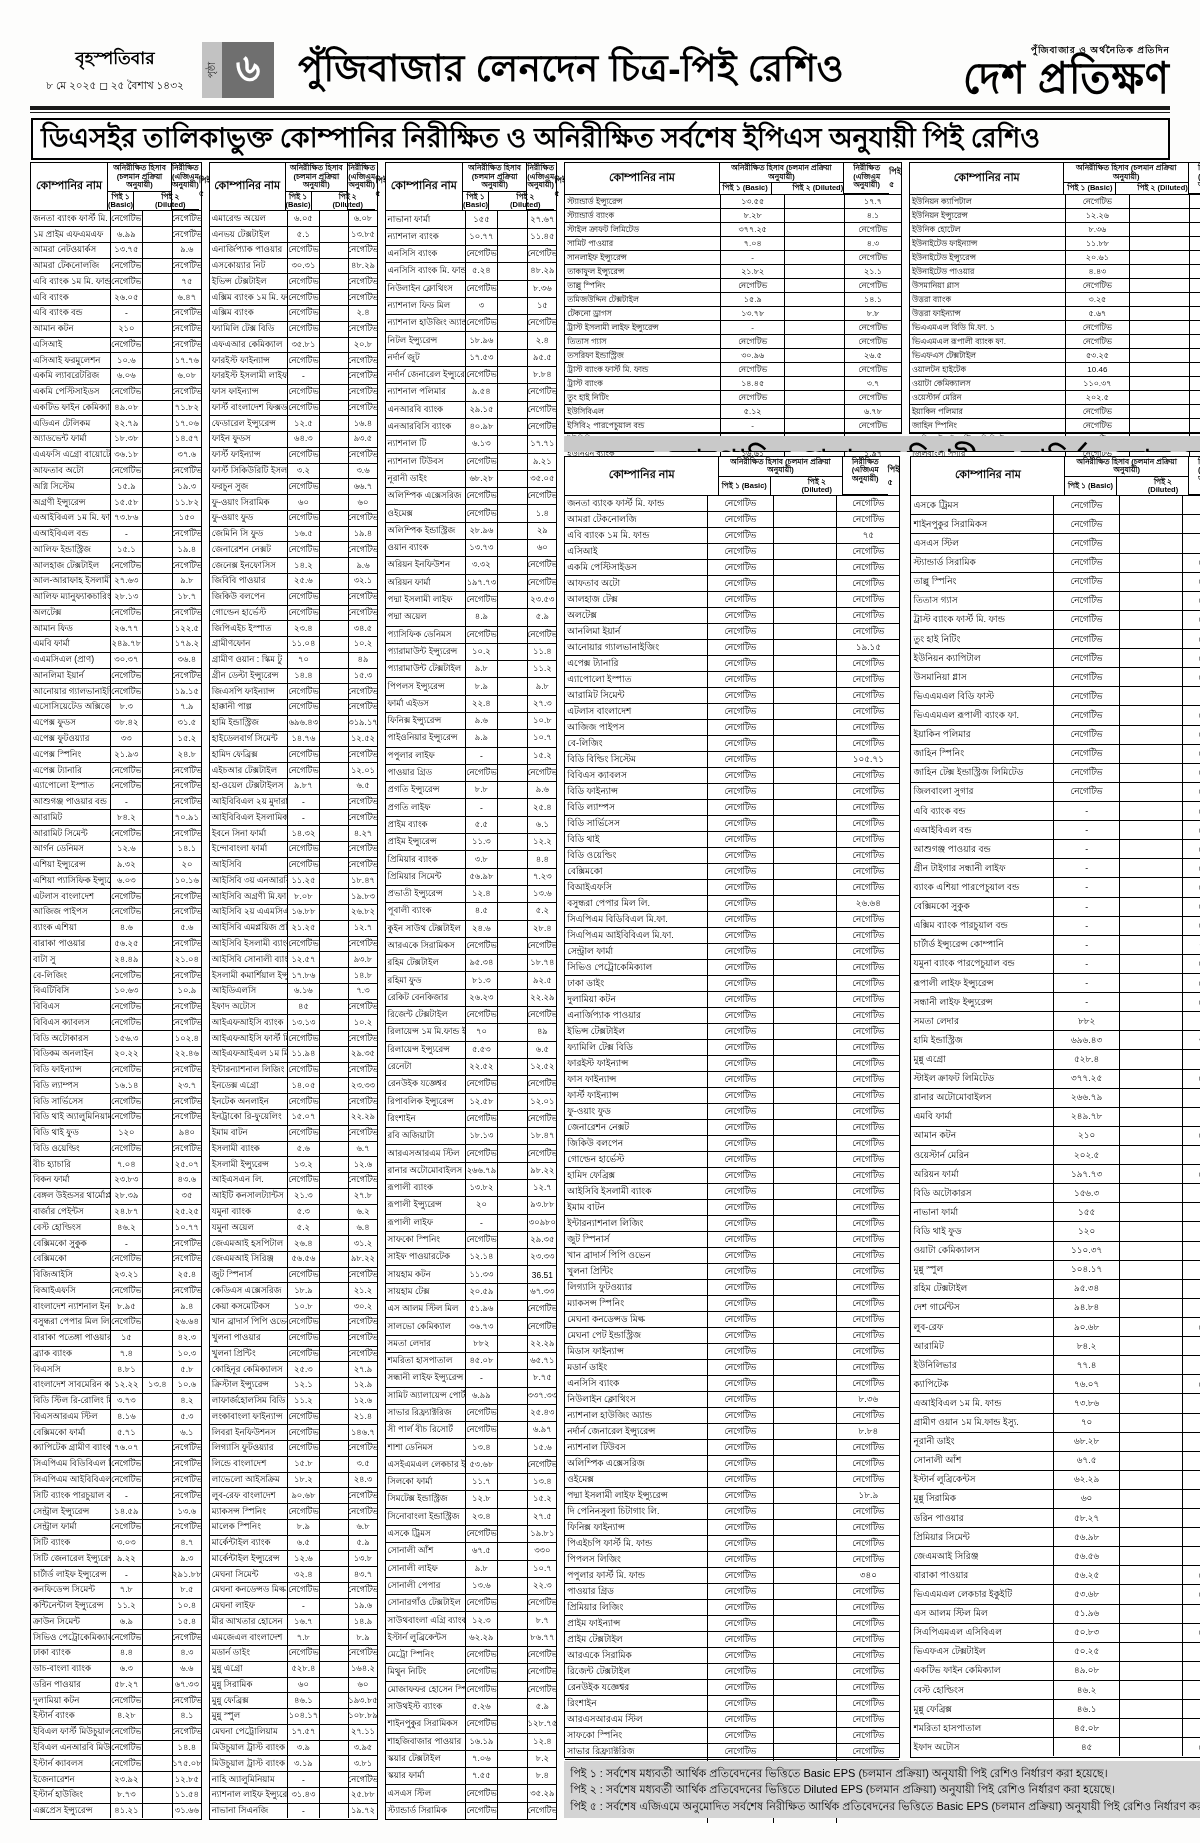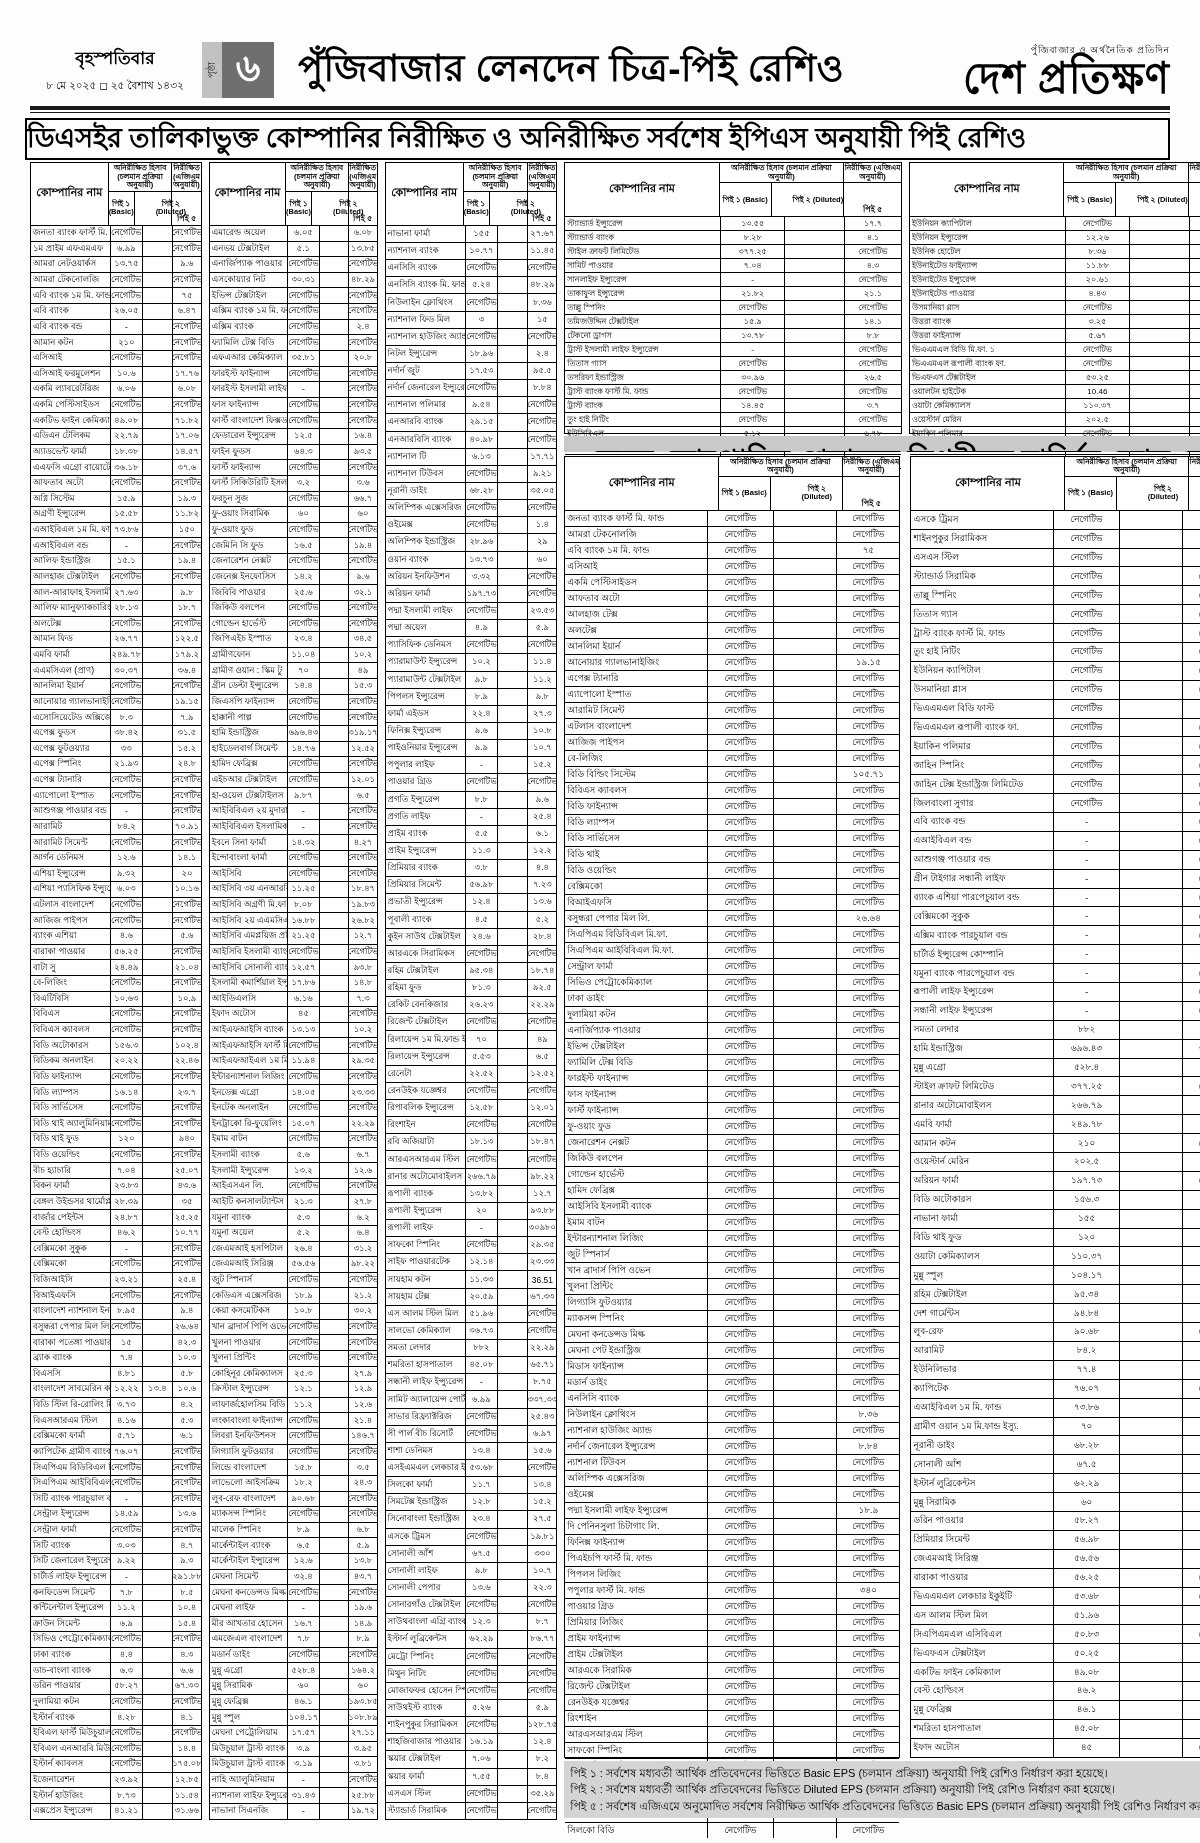--- a/index.html
+++ b/index.html
@@ -10,47 +10,47 @@
   .mast-left{width:170px;text-align:center;line-height:1.25;}
   .mast-day{font-weight:bold;font-size:17px;}
   .mast-date{font-size:10.5px;margin-top:10px;}
   .page-badge{display:flex;height:56px;margin:0 10px 0 2px;}
   .badge-word{background:#c2c2c2;color:#222;width:20px;font-size:10px;display:flex;align-items:center;justify-content:center;
               writing-mode:vertical-rl;transform:rotate(180deg);}
   .badge-num{background:#6f6f6f;color:#fff;width:52px;font-size:38px;font-weight:bold;
              display:flex;align-items:center;justify-content:center;}
   .mast-title{flex:1;font-size:37px;font-weight:bold;padding-left:14px;letter-spacing:.5px;}
   .logo{width:300px;text-align:right;}
-  .logo-tagline{font-size:9px;letter-spacing:1px;}
+  .logo-tagline{font-size:9px;letter-spacing:1px;font-weight:bold;}
   .logo-name{font-size:40px;font-weight:bold;letter-spacing:1px;line-height:1;transform:scaleY(1.08);}
   .mast-rule{position:absolute;left:30px;right:30px;top:106px;border-top:4px solid #1a1a1a;border-bottom:1px solid #1a1a1a;height:2px;}
   
-  .headline-box{position:absolute;left:25px;right:30px;top:118px;height:38px;border:2px solid #000;
-                display:flex;align-items:center;font-size:27px;font-weight:bold;white-space:nowrap;overflow:hidden;}
+  .headline-box{position:absolute;left:31px;right:30px;top:118px;height:38px;border:2px solid #000;
+                display:flex;align-items:center;padding-left:8px;font-size:27px;font-weight:bold;white-space:nowrap;overflow:hidden;}
   
   .content{position:absolute;left:30px;right:30px;top:162px;bottom:25px;display:flex;gap:7px;}
   .tcol{flex:1.02;}
   .rightwrap{flex:2.3;display:flex;flex-direction:column;}
   .short-row{display:flex;gap:7px;height:270px;}
   .short-row>div{flex:1;}
   .margin-title{margin-top:4px;background:#c9c9c9;font-size:30px;font-weight:bold;text-align:center;
                 padding:1px 0 3px 0;white-space:nowrap;overflow:hidden;}
   .margin-row{display:flex;gap:10px;margin-top:4px;height:1300px;}
   .margin-row>div{flex:1;}
   
   .gtable{display:flex;flex-direction:column;height:100%;border:1.5px solid #000;background:#fff;}
   .ghead{display:flex;flex-direction:column;border-bottom:1.5px solid #000;}
   .ghead-top{display:flex;font-weight:bold;}
   .h-name{width:46%;display:flex;align-items:center;justify-content:center;font-size:11px;border-right:1px solid #000;}
   .h-unaud{width:37%;border-right:1px solid #000;display:flex;flex-direction:column;}
   .h-unaud-cap{font-size:7.5px;text-align:center;border-bottom:1px solid #000;padding:1px 0;line-height:1.15;}
   .h-subrow{display:flex;flex:1;gap:21px;}
   .h-pe1,.h-pe2{flex:1;font-size:7.5px;text-align:center;display:flex;align-items:center;justify-content:center;line-height:1.1;padding:1px 0;}
   .h-pe1{border-right:1px solid #000;}
-  .h-aud{width:17%;display:flex;flex-direction:column;gap:20px;}
+  .h-aud{width:17%;display:flex;}
   .h-aud-cap{font-size:7.5px;text-align:center;border-bottom:1px solid #000;padding:1px 0;line-height:1.15;}
   .h-pe5{flex:1;font-size:8px;display:flex;align-items:center;justify-content:center;}
   .gbody{flex:1;display:flex;flex-direction:column;}
   .trow{flex:1;display:flex;border-bottom:1px solid #000;min-height:0;}
   .trow:last-child{border-bottom:none;}
   .c-name{width:46%;border-right:1px solid #000;font-size:8.6px;display:flex;align-items:center;
           padding:0 2px;white-space:nowrap;overflow:hidden;}
   .c-pe1{width:19%;border-right:1px solid #000;}
   .c-pe2{width:18%;border-right:1px solid #000;}
   .c-pe5{width:17%;}

